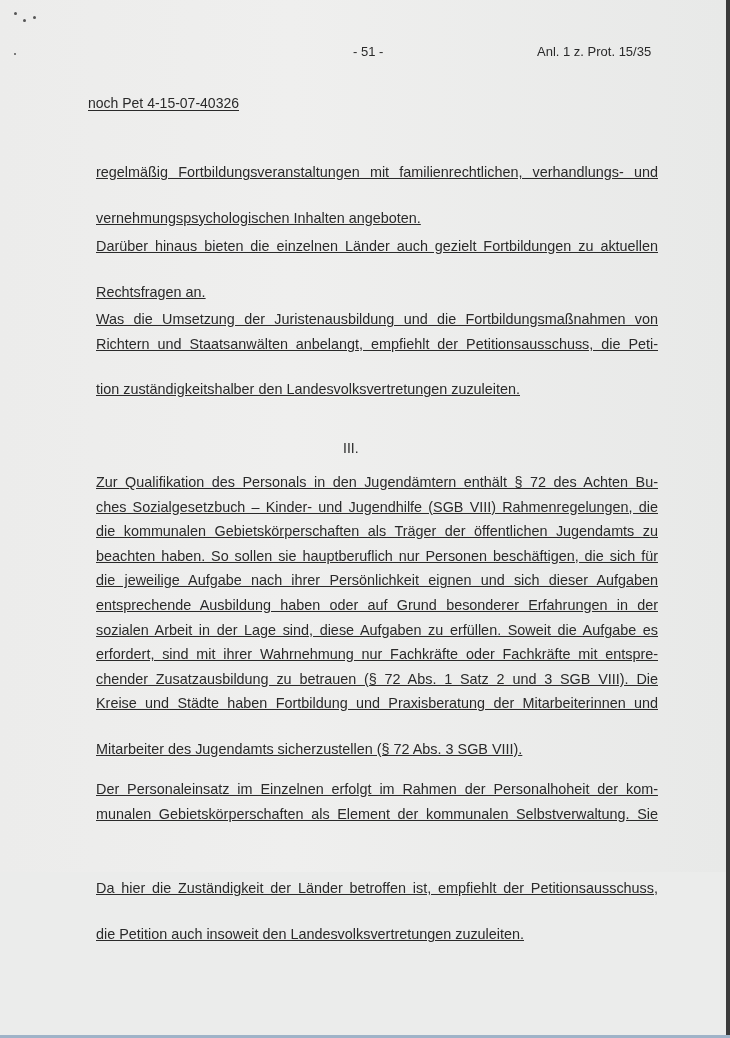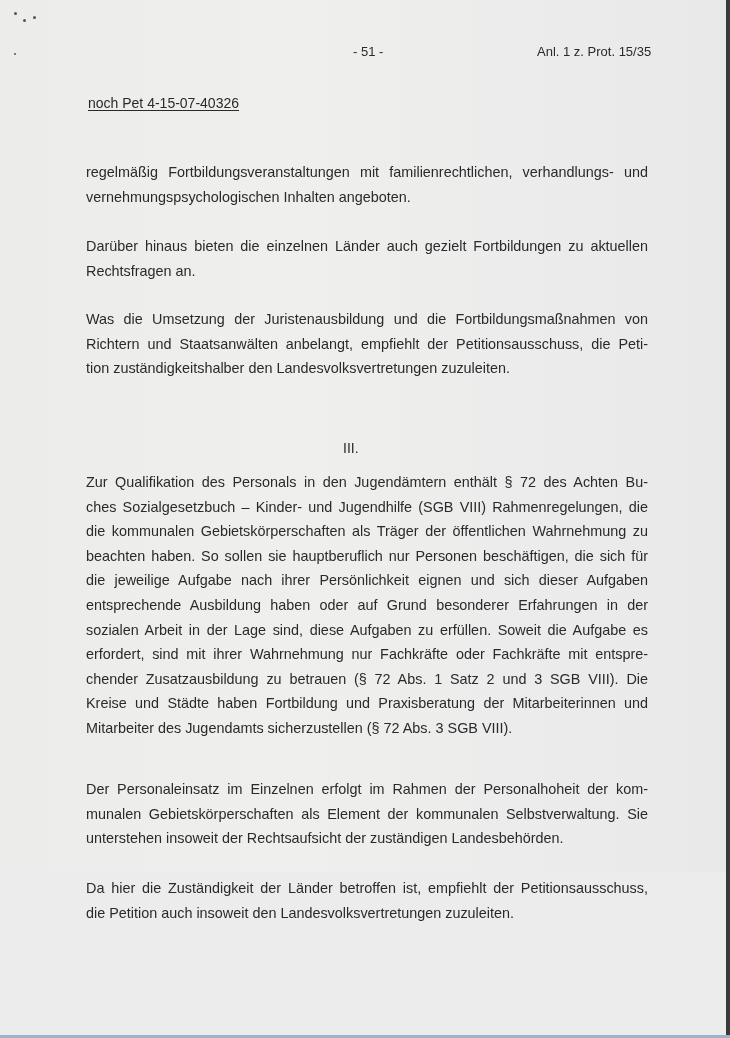--- a/index.html
+++ b/index.html
@@ -17,26 +17,27 @@
     .edge-right { position: absolute; right: 0; top: 0; width: 4px; height: 1038px; background: #3a3a3a; }
     .edge-bottom { position: absolute; left: 0; bottom: 0; width: 730px; height: 3px; background: #9fb3c8; }
     .speck { position: absolute; width: 3px; height: 3px; border-radius: 50%; background: #555; }
     .header-page { position: absolute; top: 44px; left: 353px; font-size: 13px; }
     .header-ref { position: absolute; top: 44px; left: 537px; font-size: 13px; }
     .ref {
       position: absolute; top: 95px; left: 88px; font-size: 14px;
       text-decoration: underline; text-underline-offset: 2px;
     }
     .para {
-      position: absolute; left: 86px; width: 562px;
+      position: absolute; left: 96px; width: 562px;
       font-size: 14.4px; line-height: 24.6px; text-align: justify;
       margin: 0;
+      text-decoration: underline;
     }
     .para .ln { display: block; text-align: justify; text-align-last: justify; white-space: nowrap; }
-    .para .ln.last { text-align-last: left; }
+    .para .ln.last { text-align-last: left; margin-top: 21px; }
     .section { position: absolute; top: 440px; left: 343px; font-size: 14px; text-align: right; }
   </style>
 </head>
 <body>
 
 <div class="page">
   <span class="speck" style="left:14px;top:12px;"></span>
   <span class="speck" style="left:23px;top:19px;"></span>
   <span class="speck" style="left:33px;top:16px;"></span>
   <span class="speck" style="left:14px;top:53px;width:2px;height:2px;"></span>
@@ -60,35 +61,34 @@
     <span class="ln">Was die Umsetzung der Juristenausbildung und die Fortbildungsmaßnahmen von</span>
     <span class="ln">Richtern und Staatsanwälten anbelangt, empfiehlt der Petitionsausschuss, die Peti-</span>
     <span class="ln last">tion zuständigkeitshalber den Landesvolksvertretungen zuzuleiten.</span>
   </p>
 
   <div class="section">III.</div>
 
   <p class="para" style="top:470px;">
     <span class="ln">Zur Qualifikation des Personals in den Jugendämtern enthält § 72 des Achten Bu-</span>
     <span class="ln">ches Sozialgesetzbuch – Kinder- und Jugendhilfe (SGB VIII) Rahmenregelungen, die</span>
-    <span class="ln">die kommunalen Gebietskörperschaften als Träger der öffentlichen Wahrnehmung zu</span>
+    <span class="ln">die kommunalen Gebietskörperschaften als Träger der öffentlichen Jugendamts zu</span>
     <span class="ln">beachten haben. So sollen sie hauptberuflich nur Personen beschäftigen, die sich für</span>
     <span class="ln">die jeweilige Aufgabe nach ihrer Persönlichkeit eignen und sich dieser Aufgaben</span>
     <span class="ln">entsprechende Ausbildung haben oder auf Grund besonderer Erfahrungen in der</span>
     <span class="ln">sozialen Arbeit in der Lage sind, diese Aufgaben zu erfüllen. Soweit die Aufgabe es</span>
     <span class="ln">erfordert, sind mit ihrer Wahrnehmung nur Fachkräfte oder Fachkräfte mit entspre-</span>
     <span class="ln">chender Zusatzausbildung zu betrauen (§ 72 Abs. 1 Satz 2 und 3 SGB VIII). Die</span>
     <span class="ln">Kreise und Städte haben Fortbildung und Praxisberatung der Mitarbeiterinnen und</span>
     <span class="ln last">Mitarbeiter des Jugendamts sicherzustellen (§ 72 Abs. 3 SGB VIII).</span>
   </p>
 
   <p class="para" style="top:777px;">
     <span class="ln">Der Personaleinsatz im Einzelnen erfolgt im Rahmen der Personalhoheit der kom-</span>
     <span class="ln">munalen Gebietskörperschaften als Element der kommunalen Selbstverwaltung. Sie</span>
-    <span class="ln last">unterstehen insoweit der Rechtsaufsicht der zuständigen Landesbehörden.</span>
   </p>
 
   <p class="para" style="top:876px;">
     <span class="ln">Da hier die Zuständigkeit der Länder betroffen ist, empfiehlt der Petitionsausschuss,</span>
     <span class="ln last">die Petition auch insoweit den Landesvolksvertretungen zuzuleiten.</span>
   </p>
 </div>
 
 <div class="edge-right"></div>
 <div class="edge-bottom"></div>

